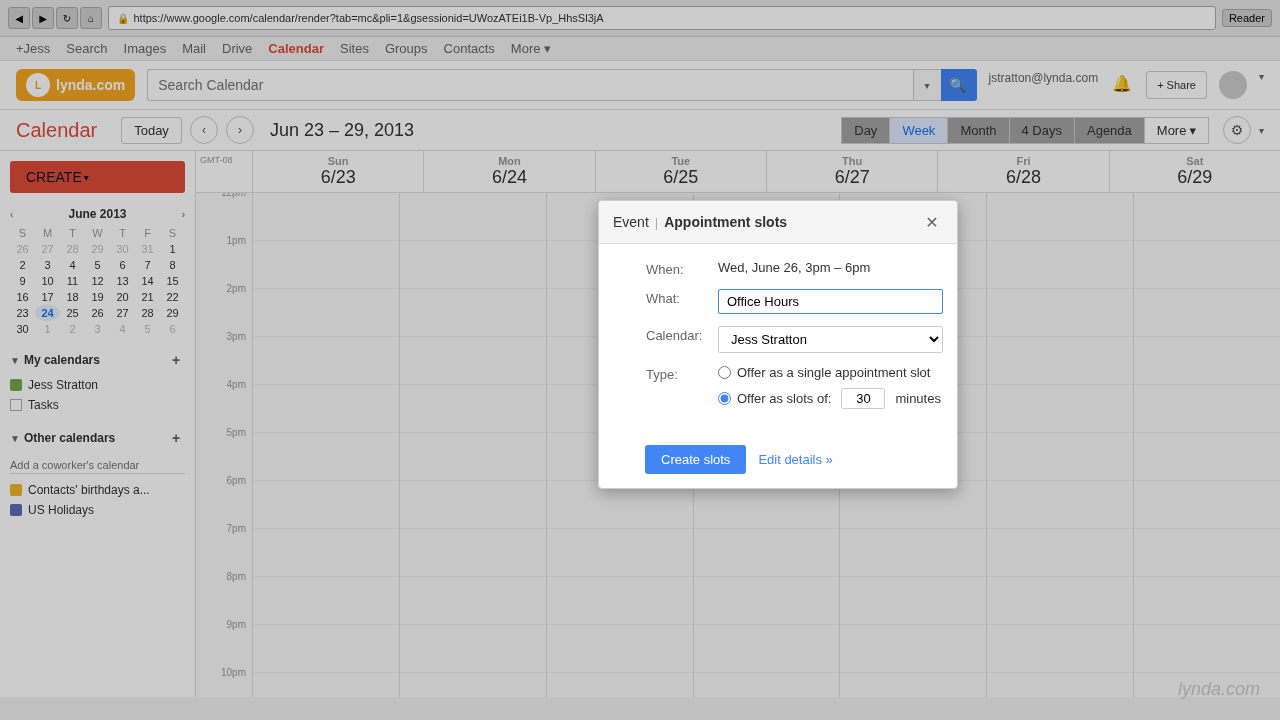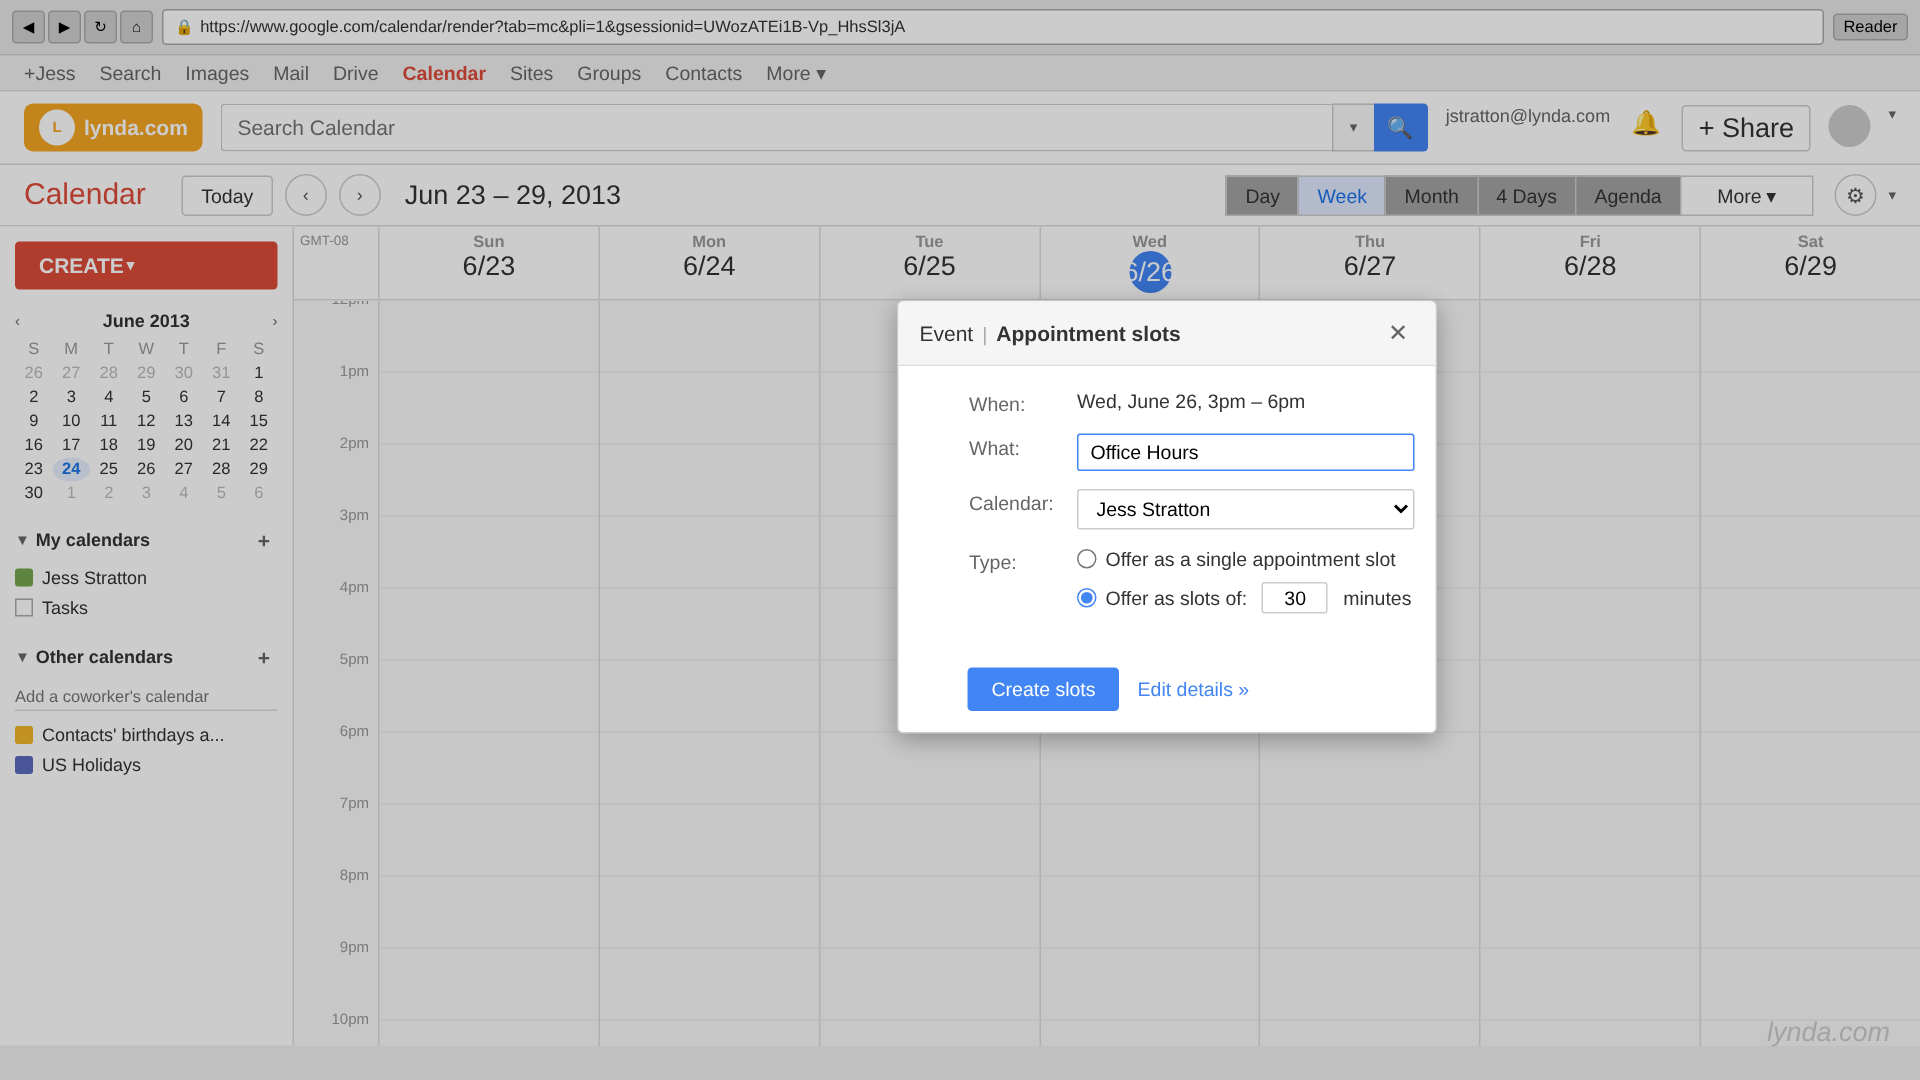--- a/index.html
+++ b/index.html
@@ -73,21 +73,21 @@
     .search-submit-btn {
       width: 36px; height: 32px; background: #4285f4; border: none;
       border-radius: 0 3px 3px 0; cursor: pointer; display: flex; align-items: center; justify-content: center;
       color: white; font-size: 14px;
     }
     .header-right { display: flex; gap: 12px; margin-left: auto; }
     .user-email { color: #666; font-size: 12px; }
     .notif-btn { width: 24px; height: 24px; display: flex; align-items: center; justify-content: center; cursor: pointer; font-size: 16px; color: #666; }
     .share-btn {
       border: 1px solid #ccc; border-radius: 3px; padding: 4px 10px;
-      font-size: 18px; cursor: pointer; display: flex; align-items: center; gap: 4px;
+      font-size: 11px; cursor: pointer; display: flex; align-items: center; gap: 4px;
       color: #333; background: white;
     }
     .user-avatar { width: 28px; height: 28px; background: #ccc; border-radius: 50%; cursor: pointer; }
 
     
     .cal-toolbar {
       background: white;
       border-bottom: 1px solid #ddd;
       padding: 6px 16px;
       display: flex;
@@ -106,41 +106,41 @@
     }
     .date-range-label { font-size: 18px; color: #333; font-weight: normal; margin: 0 8px; }
     .view-btns { margin-left: auto; display: flex; gap: 0; }
     .view-btn {
       border: 1px solid #ccc; border-collapse: collapse; padding: 5px 12px;
       cursor: pointer; font-size: 13px; background: #a3a3a3; color: #333;
       margin-left: -1px;
     }
     .view-btn.active { background: #e0e9ff; color: #1a73e8; border-color: #ccc; }
     .more-view-btn {
-      border: 1px solid #ccc; padding: 5px 24px; cursor: pointer;
+      border: 1px solid #ccc; padding: 5px 12px; cursor: pointer;
       font-size: 13px; background: white; color: #333; display: flex; align-items: center; gap: 3px;
       margin-left: -1px;
     }
     .settings-btn {
       width: 28px; height: 28px; border: 1px solid #ccc; border-radius: 50%;
       display: flex; align-items: center; justify-content: center;
       cursor: pointer; background: white; font-size: 14px; color: #555; margin-left: 6px;
     }
 
     
     .main-layout { display: flex; height: calc(720px - 32px - 48px - 48px - 46px); }
 
     
     .sidebar {
       width: 196px; background: white; border-right: 1px solid #ddd;
       padding: 10px 10px; overflow-y: auto; flex-shrink: 0;
     }
     .create-btn {
-      background: #dd4b39; color: #ffffff; border: none; border-radius: 3px;
-      padding: 8px 16px; font-size: 14px; font-weight: bold; cursor: pointer;
+      background: #dd4b39; color: #0f172a; border: none; border-radius: 3px;
+      padding: 8px 16px; font-size: 14px; font-weight: normal; cursor: pointer;
       display: flex; align-items: center; gap: 2px; margin-bottom: 14px;
       width: 100%;
     }
     .create-btn-arrow { font-size: 10px; }
     .mini-cal-header { display: flex; align-items: center; justify-content: space-between; margin-bottom: 4px; font-size: 12px; color: #333; }
     .mini-cal-title { font-weight: bold; cursor: pointer; }
     .mini-cal-nav { cursor: pointer; color: #666; font-size: 10px; }
     .mini-cal table { width: 100%; border-collapse: collapse; font-size: 11px; }
     .mini-cal th { color: #999; text-align: center; padding: 2px; font-weight: normal; }
     .mini-cal td { text-align: center; padding: 2px 3px; cursor: pointer; color: #333; border-radius: 50%; margin-left: 28px; }
@@ -443,24 +443,20 @@
         <div class="day-num">6/23</div>
       </div>
       <div class="day-col-header">
         <div class="day-name">Mon</div>
         <div class="day-num">6/24</div>
       </div>
       <div class="day-col-header">
         <div class="day-name">Tue</div>
         <div class="day-num">6/25</div>
       </div>
-      <div class="day-col-header highlighted-col">
-        <div class="day-name">Wed</div>
-        <div class="day-num" style="background:#4285f4;color:white;border-radius:50%;width:28px;height:28px;display:flex;align-items:center;justify-content:center;margin:0 auto;">6/26</div>
-      </div>
       <div class="day-col-header">
         <div class="day-name">Thu</div>
         <div class="day-num">6/27</div>
       </div>
       <div class="day-col-header">
         <div class="day-name">Fri</div>
         <div class="day-num">6/28</div>
       </div>
       <div class="day-col-header">
         <div class="day-name">Sat</div>

